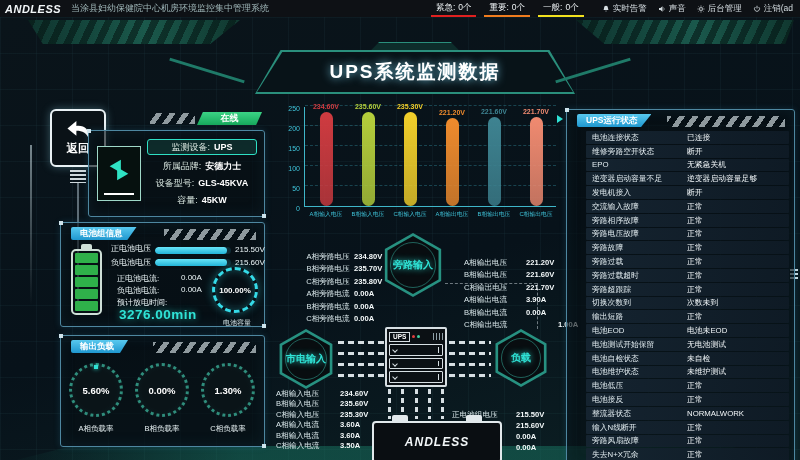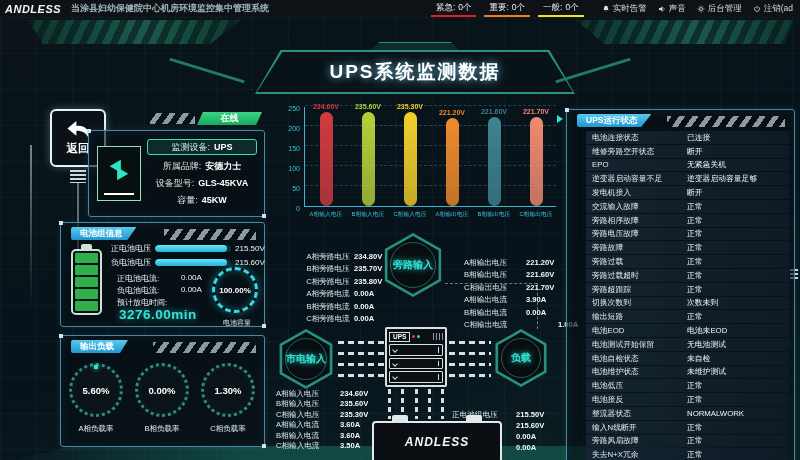--- a/index.html
+++ b/index.html
@@ -1,21 +1,21 @@
 <!DOCTYPE html>
 <html><head>
 <meta charset="utf-8">
 <style>
   *{box-sizing:border-box;margin:0;padding:0;}
   html,body{width:800px;height:460px;overflow:hidden;background:#04080b;
     font-family:"Liberation Sans",sans-serif;color:#e8f0f2;}
   
   .topbar{height:17px;background:#0e1115;display:flex;align-items:center;padding:0 5px;gap:10px;position:relative;z-index:9;}
   .logo{font-style:italic;font-weight:900;font-size:11px;letter-spacing:.5px;color:#f2f6f8;white-space:nowrap;}
-  .sys-title{font-size:9px;color:#9fb6b8;white-space:nowrap;font-weight:bold;}
+  .sys-title{font-size:9px;color:#9fb6b8;white-space:nowrap;}
   .tb-spacer{flex:1;}
   .alarm{display:flex;gap:3px;font-size:8.5px;color:#eef3f5;padding:1px 5px 1px 5px;border-bottom:2.5px solid #f00;white-space:nowrap;cursor:pointer;}
   .menu-item{display:flex;align-items:center;gap:3px;font-size:8.5px;color:#d5dde1;cursor:pointer;white-space:nowrap;}
   .menu-item svg{width:8px;height:8px;display:block;}
   
   .main{position:relative;width:800px;height:443px;
     background:
       linear-gradient(rgba(90,170,180,.055) 1px,transparent 1px) 0 0/36px 36px,
       linear-gradient(90deg,rgba(90,170,180,.055) 1px,transparent 1px) 0 0/36px 36px,
       linear-gradient(165deg,#0a141a 0%,#07121a 55%,#0c2024 100%);}
@@ -268,21 +268,21 @@
     <div class="batt-icon">
       <div class="batt-cells">
           <div class="batt-cell"></div>
           <div class="batt-cell"></div>
           <div class="batt-cell"></div>
           <div class="batt-cell"></div>
           <div class="batt-cell"></div>
         </div>
     </div>
     <div id="bbars">
-        <div class="bbar-row" style="top: 20px;">
+        <div class="bbar-row" style="top: 20px; align-items: flex-end;">
           <span>正电池电压</span>
           <span class="bbar">
             <i style="width: 95%;"></i>
           </span>
           <span>215.50V</span>
         </div>
         <div class="bbar-row" style="top: 34px;">
           <span>负电池电压</span>
           <span class="bbar">
             <i style="width: 95%;"></i>

